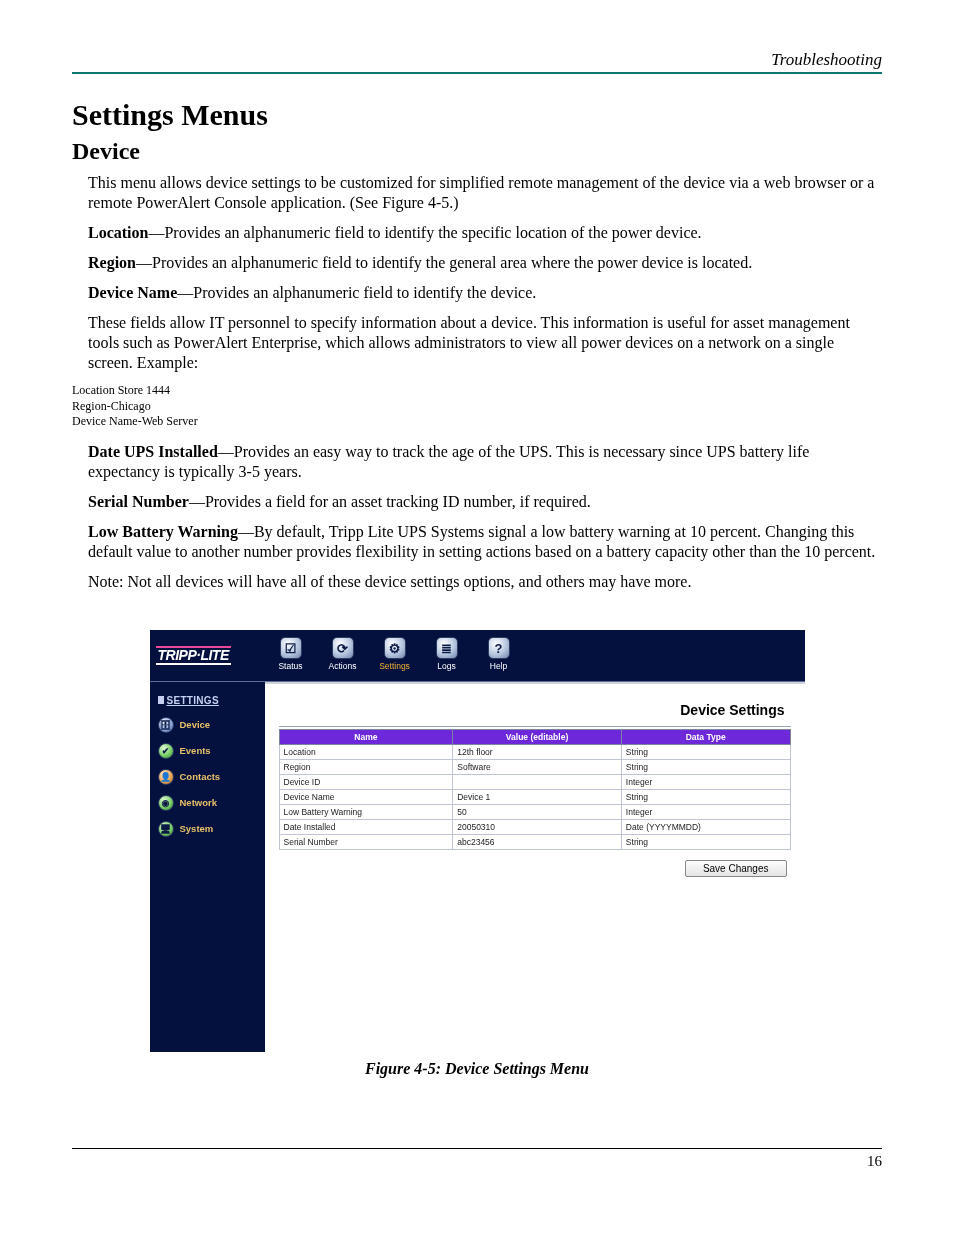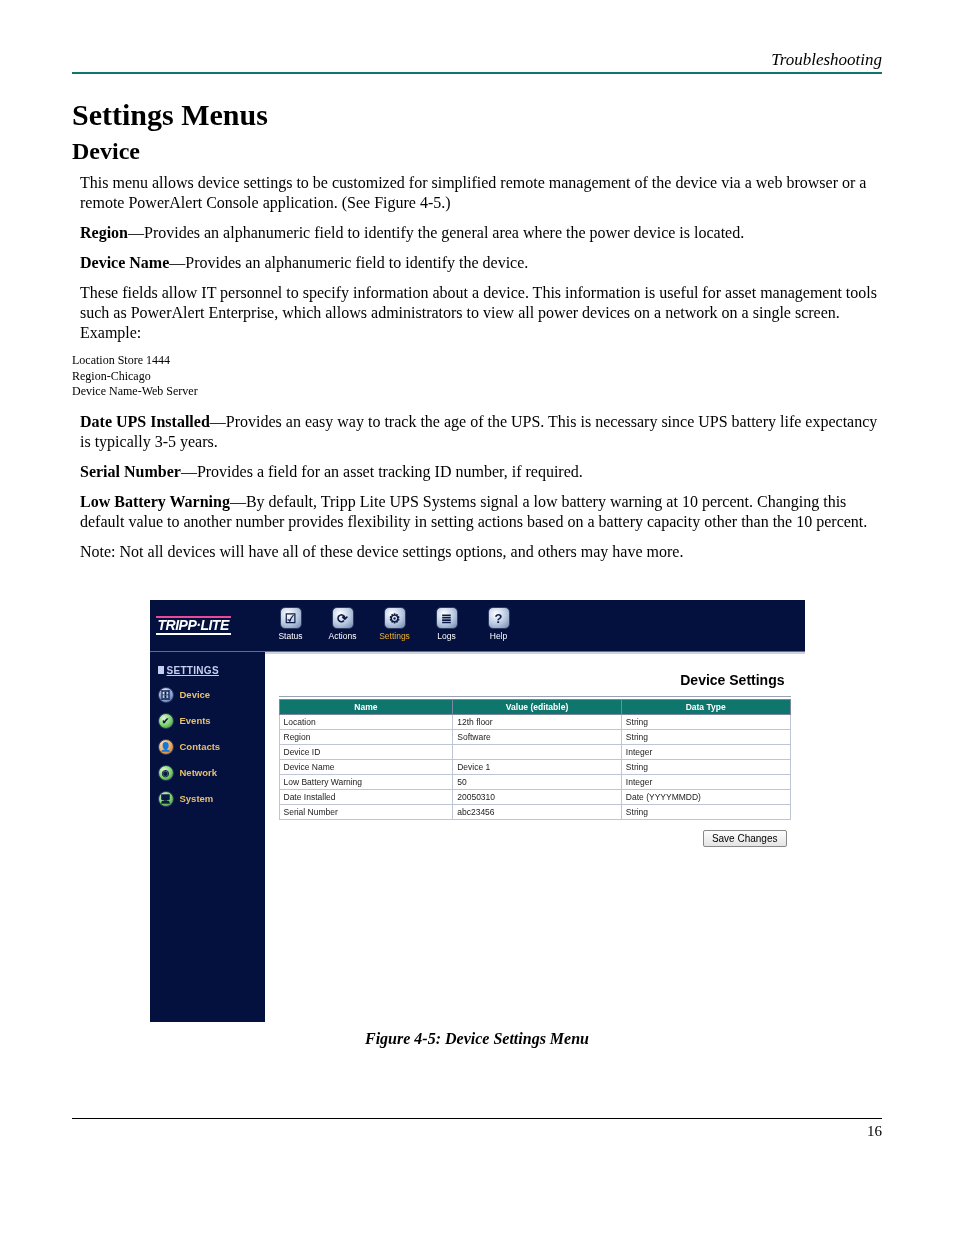--- a/index.html
+++ b/index.html
@@ -27,21 +27,21 @@
     margin: 0 0 4px 0;
   }
   h2.subtitle {
     font-size: 24px;
     font-weight: bold;
     margin: 6px 0 8px 0;
   }
   p.body {
     font-size: 16px;
     line-height: 1.25;
-    margin: 8px 0 10px 8px;
+    margin: 8px 0 10px 16px;
   }
   p.body b { font-weight: bold; }
   .example-block {
     font-size: 12px;
     line-height: 1.3;
     margin: 6px 0 12px 0;
   }
   
   .app-wrap {
     width: 655px;
@@ -181,21 +181,21 @@
     padding: 8px 6px 8px 0;
     border-bottom: 1px solid #9aa3b5;
   }
   table.settings-table {
     width: 100%;
     border-collapse: collapse;
     font-size: 8.5px;
     margin-top: 2px;
   }
   table.settings-table thead td {
-    background: #0f766e;
+    background: #6d28d9;
     color: #fff;
     text-align: center;
     font-weight: bold;
     padding: 2px 4px;
     border: 1px solid #7d86a0;
   }
   table.settings-table tbody td {
     border: 1px solid #bfc5d4;
     padding: 2px 4px;
     height: 13px;
@@ -206,21 +206,21 @@
   table.settings-table .col-value { width: 33%; }
   table.settings-table .col-type { width: 33%; }
   .save-row {
     display: flex;
     justify-content: flex-end;
     padding: 10px 4px 0 0;
   }
   .save-btn {
     font-family: Arial, sans-serif;
     font-size: 10px;
-    padding: 2px 8px;
+    padding: 2px 17px;
     background: linear-gradient(#fdfdfd, #e4e4e4);
     border: 1px solid #888;
     border-radius: 2px;
   }
   .figure-caption {
     text-align: center;
     font-style: italic;
     font-weight: bold;
     font-size: 16px;
     margin: 8px 0 70px 0;
@@ -236,20 +236,23 @@
 <body>
 
 <div class="page">
   <div class="running-head">Troubleshooting</div>
 
   <h1 class="title">Settings Menus</h1>
   <h2 class="subtitle">Device</h2>
 
   <p class="body">This menu allows device settings to be customized for simplified remote management of the device via a web browser or a remote PowerAlert Console application. (See Figure 4-5.)</p>
 
+  <p class="body">
+    <b>Location</b><span>—Provides an alphanumeric field to identify the specific location of the power device.</span>
+  </p>
 
   <p class="body">
     <b>Region</b><span>—Provides an alphanumeric field to identify the general area where the power device is located.</span>
   </p>
 
   <p class="body">
     <b>Device Name</b><span>—Provides an alphanumeric field to identify the device.</span>
   </p>
 
   <p class="body">These fields allow IT personnel to specify information about a device. This information is useful for asset management tools such as PowerAlert Enterprise, which allows administrators to view all power devices on a network on a single screen. Example:</p>

